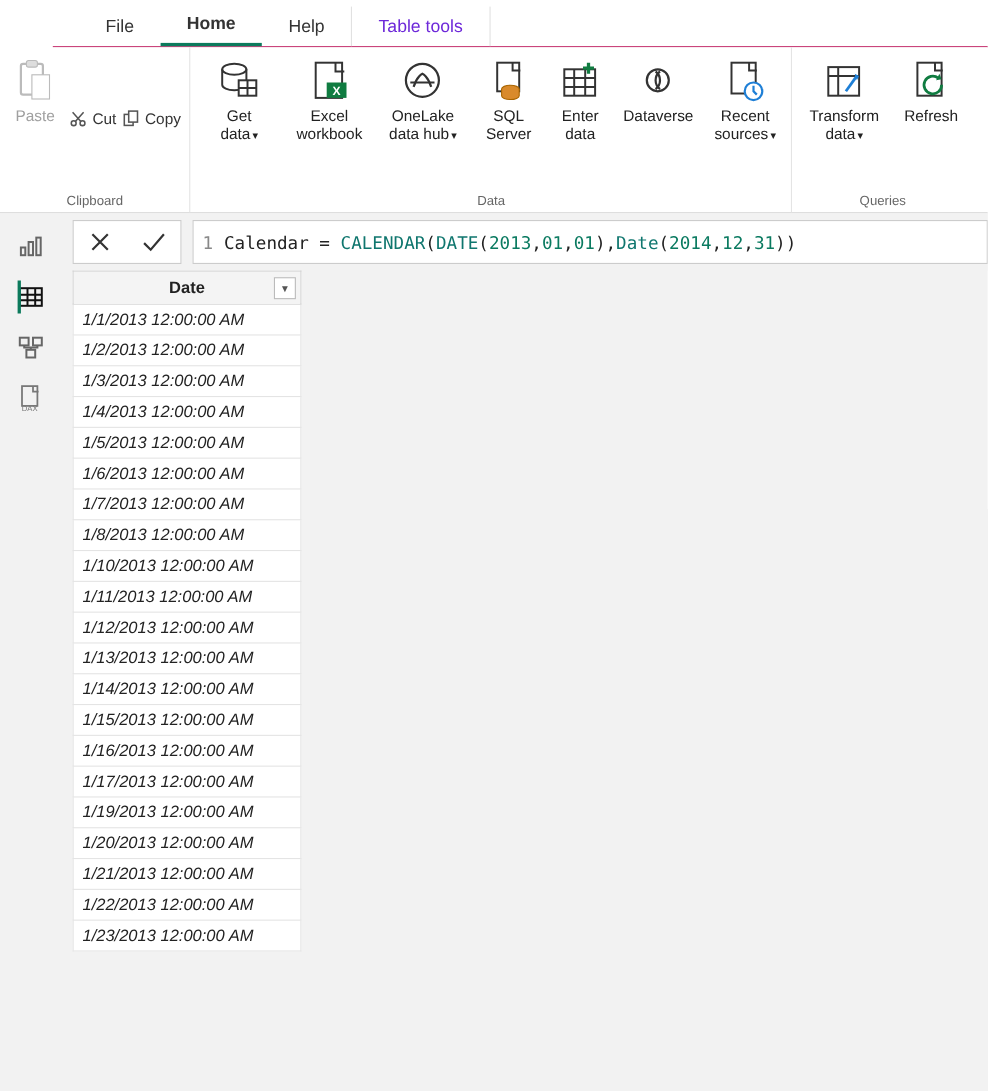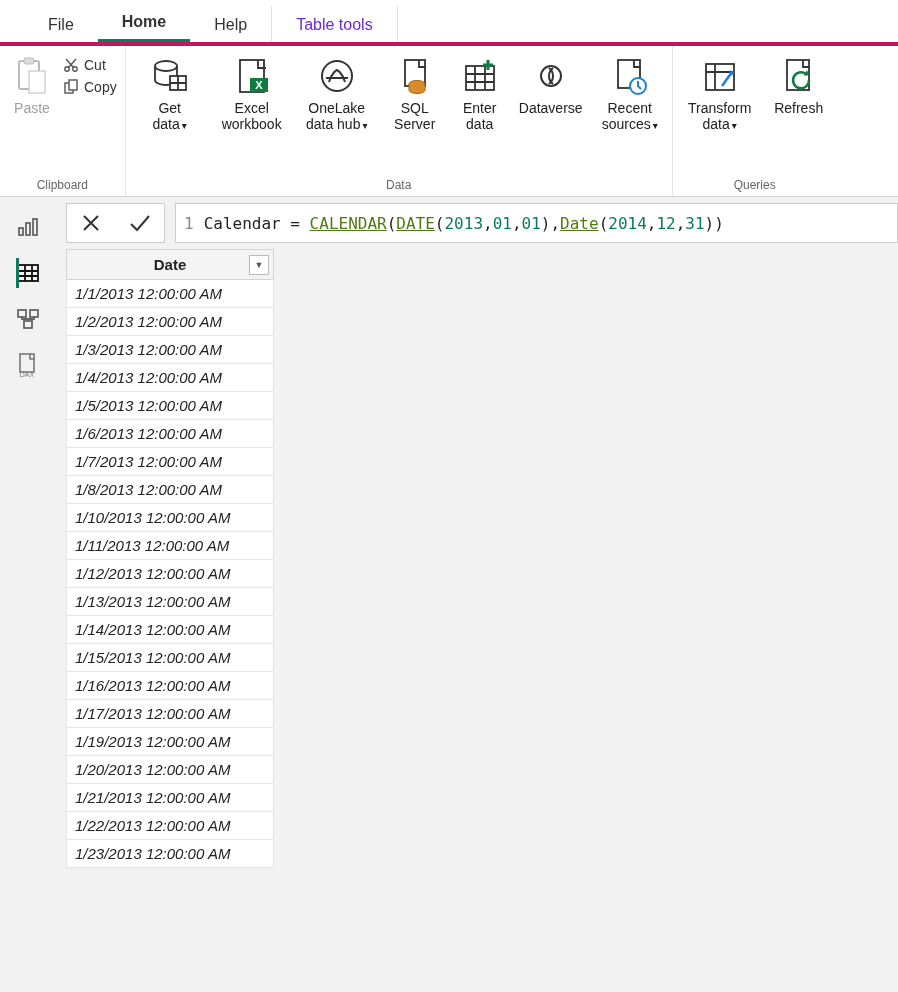--- a/index.html
+++ b/index.html
@@ -1,51 +1,51 @@
 <!DOCTYPE html>
 <html><head>
 <meta charset="utf-8">
 <style>
   html,body{margin:0;padding:0;font-family:"Segoe UI",Arial,sans-serif;font-size:14px;background:#fff;color:#222;width:898px;height:992px;overflow:hidden;}
   
-  .tabs{display:flex;align-items:flex-end;height:42px;border-bottom:4px solid #be185d;padding-left:24px;}
+  .tabs{display:flex;align-items:flex-end;height:42px;border-bottom:1px solid #be185d;padding-left:24px;margin-left:48px;}
   .tab{padding:10px 24px 8px;font-size:16px;cursor:pointer;color:#333;}
   .tab.active{font-weight:600;border-bottom:3px solid #0c7a5c;}
   .tab.context{color:#6d28d9;border-left:1px solid #e1e1e1;border-right:1px solid #e1e1e1;}
   
   .ribbon{display:flex;border-bottom:1px solid #d0d0d0;background:#fff;}
   .ribbon-group{display:flex;flex-direction:column;align-items:center;padding:4px 8px 2px;border-right:1px solid #e4e4e4;}
   .ribbon-group:last-child{border-right:none;}
   .group-body{display:flex;align-items:flex-start;gap:10px;flex:1;}
   .group-label{font-size:12px;color:#666;padding:2px 0 2px;}
   .vbtn{display:flex;flex-direction:column;align-items:center;justify-content:flex-start;width:72px;min-height:110px;padding-top:6px;cursor:pointer;font-size:14px;color:#222;text-align:center;line-height:1.15;}
   .vbtn.disabled{color:#a0a0a0;cursor:default;}
   .vbtn .ic{width:40px;height:40px;display:flex;align-items:center;justify-content:center;margin-bottom:4px;}
   .vbtn .cap{display:flex;flex-direction:column;gap:0;}
   .chev{font-size:10px;margin-left:2px;}
   
   .clip-split{display:flex;gap:6px;}
-  .clip-right{display:flex;flex-direction:column;gap:4px;padding-top:6px;}
+  .clip-right{display:flex;flex-direction:row;gap:4px;padding-top:6px;}
   .mini{display:flex;align-items:center;gap:4px;font-size:14px;color:#333;cursor:pointer;}
   .mini .mic{width:18px;height:18px;display:flex;align-items:center;justify-content:center;}
   
   .work{display:flex;height:calc(992px - 42px - 150px);background:#f2f2f2;}
   
   .leftnav{width:56px;background:#f2f2f2;display:flex;flex-direction:column;align-items:center;gap:22px;padding-top:18px;position:relative;}
   .nav-ic{width:24px;height:24px;color:#555;cursor:pointer;display:flex;align-items:center;justify-content:center;}
   .nav-active::before{content:"";position:absolute;left:0;width:3px;height:30px;background:#0c7a5c;}
   
   .main{flex:1;display:flex;flex-direction:column;}
   .formula-row{display:flex;align-items:stretch;height:40px;background:#f2f2f2;padding:6px 0 6px 10px;gap:10px;}
   .xc-box{display:flex;align-items:center;border:1px solid #ccc;background:#fff;height:38px;}
   .xc-btn{width:48px;height:100%;display:flex;align-items:center;justify-content:center;cursor:pointer;color:#333;}
   .xc-btn + .xc-btn{border-left:1px solid #eee0;}
   .formula{flex:1;background:#fff;border:1px solid #ccc;display:flex;align-items:center;font-family:Consolas,monospace;font-size:16px;padding:0 8px;white-space:pre;}
   .ln{color:#888;margin-right:10px;}
-  .kw{color:#4d7c0f;text-decoration:underline;}
+  .kw{color:#0f766e;}
   .num{color:#0a7a60;}
   .pn{color:#222;margin-top:44px;}
   
   .tbl-wrap{padding-left:10px;}
   table{border-collapse:collapse;background:#fff;}
   th{background:#f4f4f4;border:1px solid #d4d4d4;font-weight:700;font-size:15px;padding:6px 8px;position:relative;width:190px;text-align:center;}
   th .flt{position:absolute;right:4px;top:50%;transform:translateY(-50%);width:18px;height:18px;border:1px solid #bbb;background:#fff;display:flex;align-items:center;justify-content:center;font-size:9px;color:#555;cursor:pointer;}
   td{border:1px solid #e4e4e4;font-style:italic;font-size:15px;padding:5px 8px;text-align:left;}
   svg{display:block;}
 </style>

